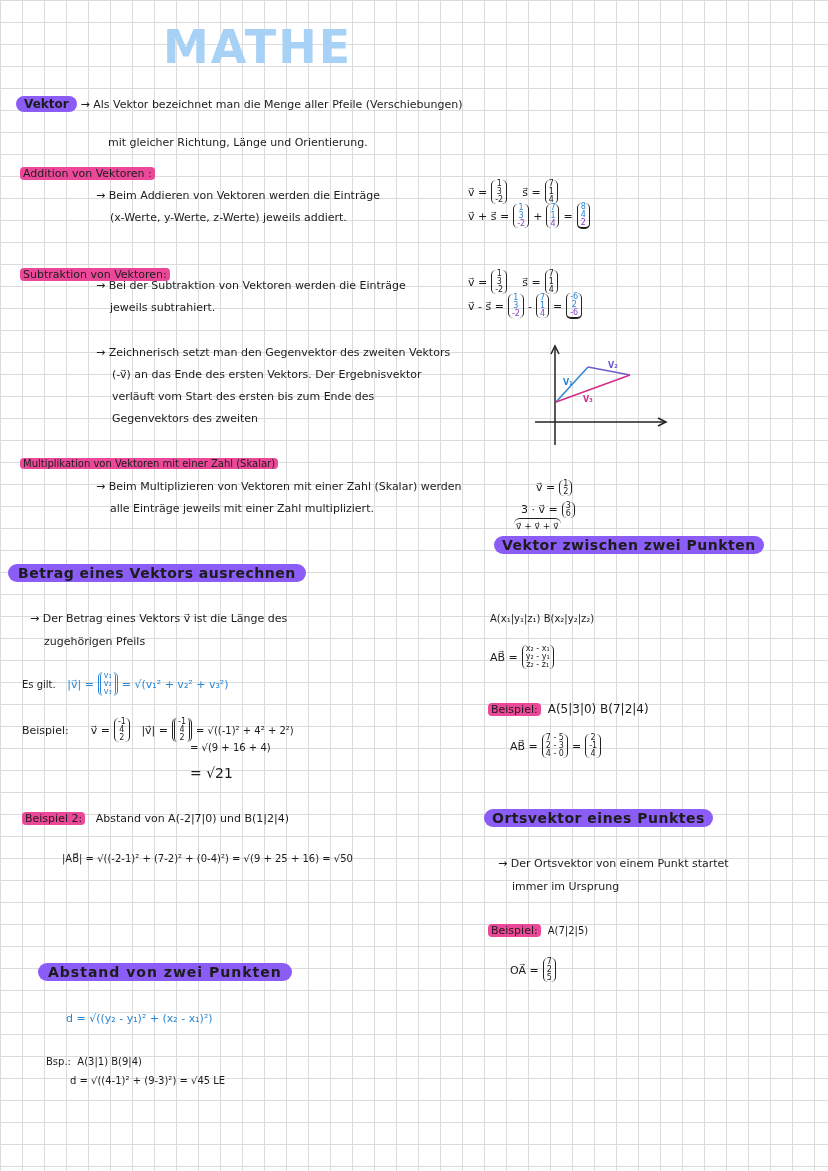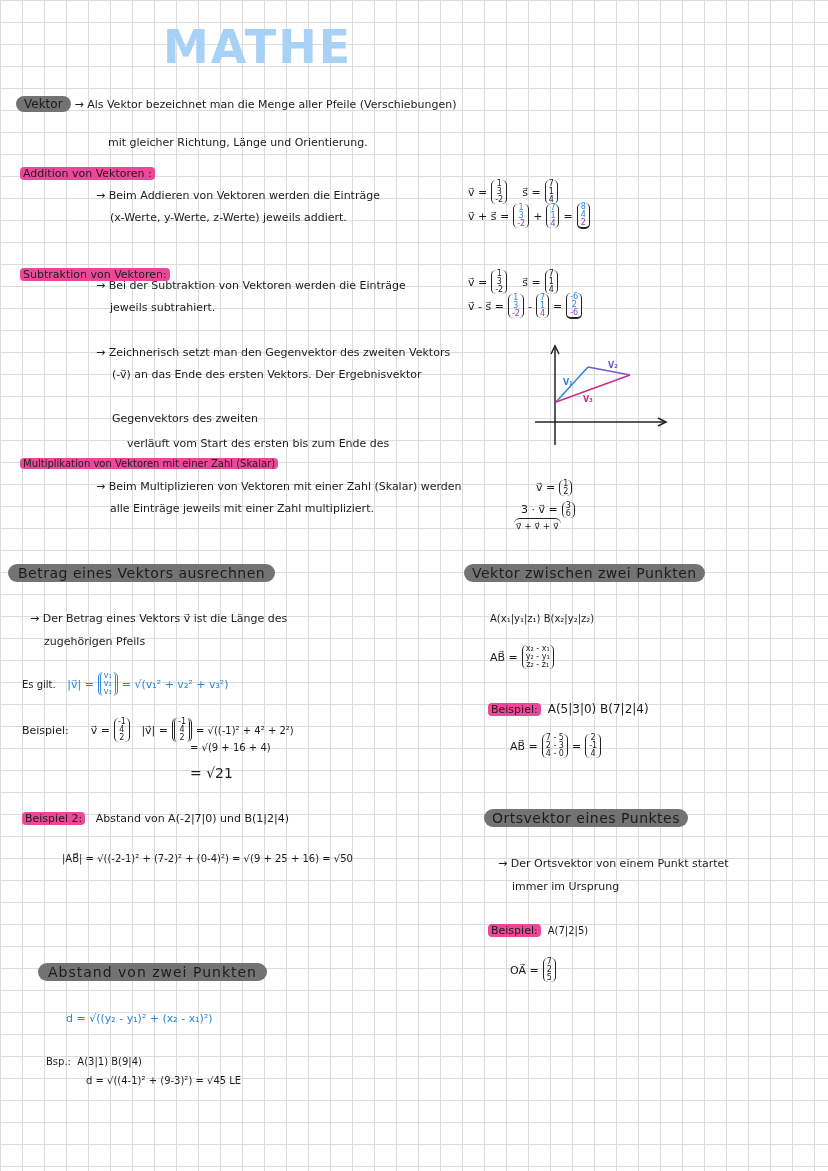--- a/index.html
+++ b/index.html
@@ -13,22 +13,22 @@
     background-position: 0 0;
     font-family: "DejaVu Sans", sans-serif;
     color: #1c1c1c;
   }
   .abs { position: absolute; white-space: nowrap; }
   .title {
     left: 163px; top: 20px; font-size: 46px; font-weight: bold;
     color: #a8d2f5; letter-spacing: 2px; font-family: "DejaVu Sans", sans-serif;
   }
   .hl {
-    background: #737373; border-radius: 10px; padding: 1px 8px;
-    font-weight: normal; color: #1c1c1c;
+    background: #8b5cf6; border-radius: 10px; padding: 1px 8px;
+    font-weight: bold; color: #1c1c1c;
   }
   .hl-soft { background: #ec4899; border-radius: 4px; padding: 0 3px; }
   .t { font-size: 11px; }
   .t12 { font-size: 12px; }
   .h-big { font-size: 14px; letter-spacing: 0.5px; }
   .blue { color: #2a86d4; }
   .purple { color: #8b3fc9; }
   .mx {
     display: inline-flex; flex-direction: column; align-items: center;
     border-left: 1.5px solid #222; border-right: 1.5px solid #222;
@@ -132,21 +132,21 @@
     <span class="mx" style="border-bottom:2px double #222;">
         <span class="blue">-6</span>
         <span class="blue">2</span>
         <span class="purple">-6</span>
       </span>
   </span>
 </div>
 
 <div class="abs t" style="left:96px; top:346px;">→ Zeichnerisch setzt man den Gegenvektor des zweiten Vektors</div>
 <div class="abs t" style="left:112px; top:368px;">(-v⃗) an das Ende des ersten Vektors. Der Ergebnisvektor</div>
-<div class="abs t" style="left:127px; top:390px;margin-top:47px;">verläuft vom Start des ersten bis zum Ende des</div>
+<div class="abs t" style="left:112px; top:390px;">verläuft vom Start des ersten bis zum Ende des</div>
 <div class="abs t" style="left:112px; top:412px;">Gegenvektors des zweiten</div>
 
 <svg style="left:530px; top:340px;" width="145" height="110">
   <line x1="25" y1="105" x2="25" y2="8" stroke="#222" stroke-width="1.5"></line>
   <polyline points="21,14 25,6 29,14" fill="none" stroke="#222" stroke-width="1.5"></polyline>
   <line x1="5" y1="82" x2="135" y2="82" stroke="#222" stroke-width="1.5"></line>
   <polyline points="128,78 136,82 128,86" fill="none" stroke="#222" stroke-width="1.5"></polyline>
   <line x1="26" y1="62" x2="58" y2="27" stroke="#2a86d4" stroke-width="1.5"></line>
   <line x1="58" y1="27" x2="100" y2="35" stroke="#6a5bd1" stroke-width="1.5"></line>
   <line x1="26" y1="62" x2="100" y2="35" stroke="#d42b8a" stroke-width="1.5"></line>
@@ -220,23 +220,23 @@
   <span class="hl-soft">Beispiel 2:</span>&nbsp;&nbsp;
   <span>Abstand von A(-2|7|0) und B(1|2|4)</span>
 </div>
 <div class="abs" style="left:62px; top:853px; font-size:10px;">|AB⃗| = √((-2-1)² + (7-2)² + (0-4)²) = √(9 + 25 + 16) = √50</div>
 
 <div class="abs h-big" style="left:38px; top:964px;"><span class="hl" style="padding:1px 10px; letter-spacing:1px;">Abstand von zwei Punkten</span></div>
 <div class="abs blue" style="left:66px; top:1012px; font-size:11px;">d = √((y₂ - y₁)² + (x₂ - x₁)²)</div>
 <div class="abs" style="left:46px; top:1056px; font-size:10px;">
   <span>Bsp.:</span>&nbsp;&nbsp;<span>A(3|1)  B(9|4)</span>
 </div>
-<div class="abs" style="left:70px; top:1075px; font-size:10px;margin-left:16px;">d = √((4-1)² + (9-3)²) = √45 LE</div>
-
-<div class="abs h-big" style="left:464px; top:565px;"><span class="hl" style="padding:1px 8px;">Vektor zwischen zwei Punkten</span></div>
+<div class="abs" style="left:70px; top:1075px; font-size:10px;">d = √((4-1)² + (9-3)²) = √45 LE</div>
+
+<div class="abs h-big" style="left:464px; top:537px;padding-left:30px;"><span class="hl" style="padding:1px 8px;">Vektor zwischen zwei Punkten</span></div>
 <div class="abs" style="left:490px; top:613px; font-size:10px;">A(x₁|y₁|z₁)   B(x₂|y₂|z₂)</div>
 <div class="abs" style="left:490px; top:645px;">
   <span class="math">
       <span>AB⃗ =</span>
   <span class="mx" style="font-size:8px;">
         <span>x₂ - x₁</span>
         <span>y₂ - y₁</span>
         <span>z₂ - z₁</span>
       </span>
     </span>

